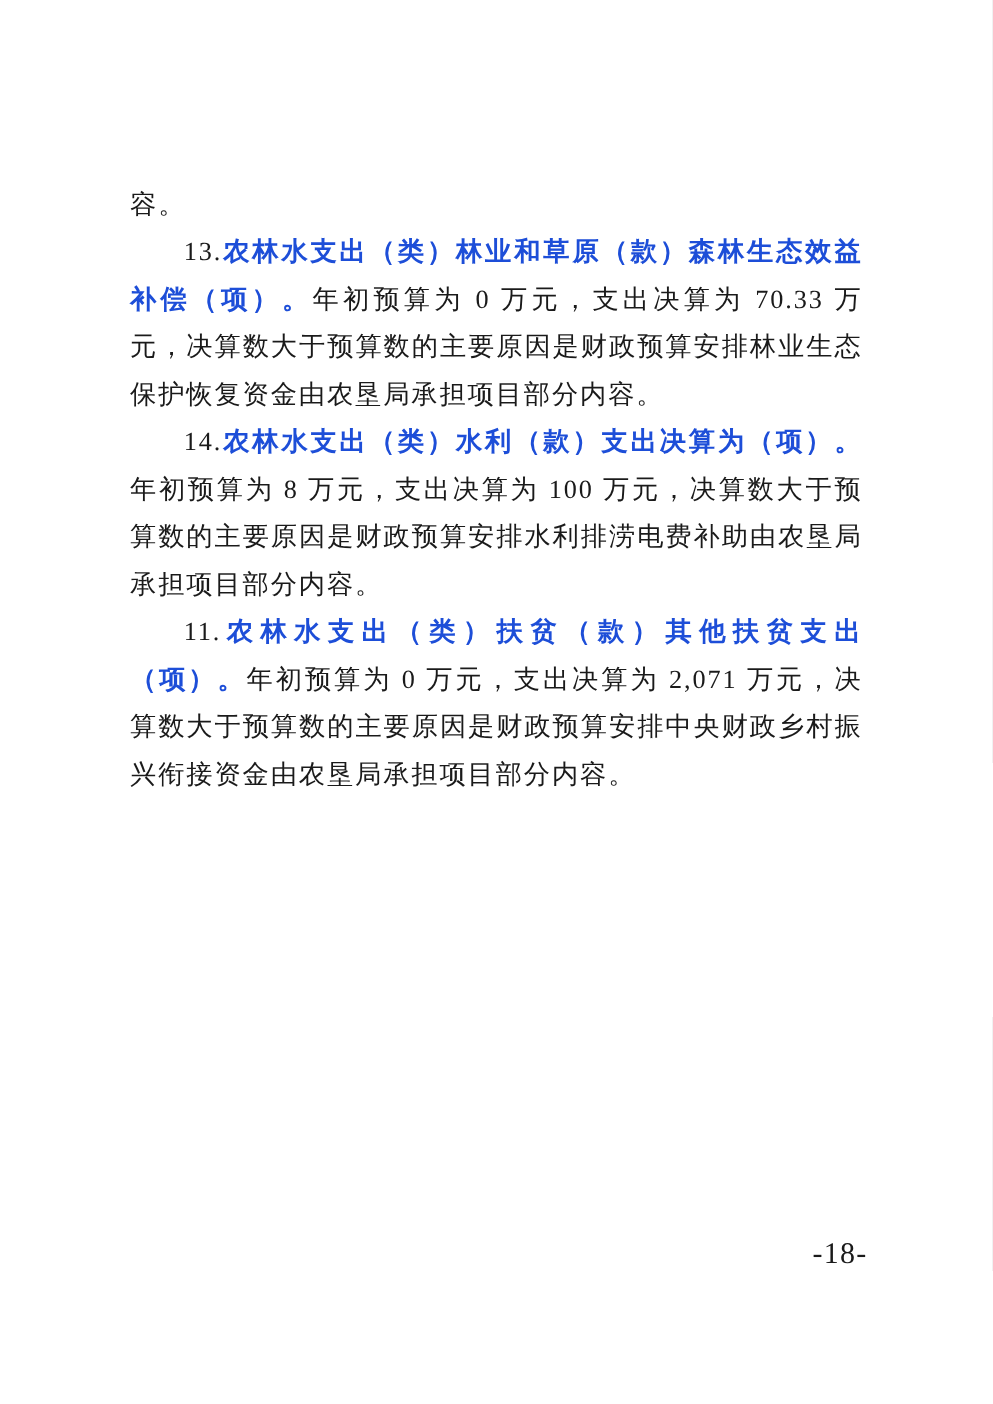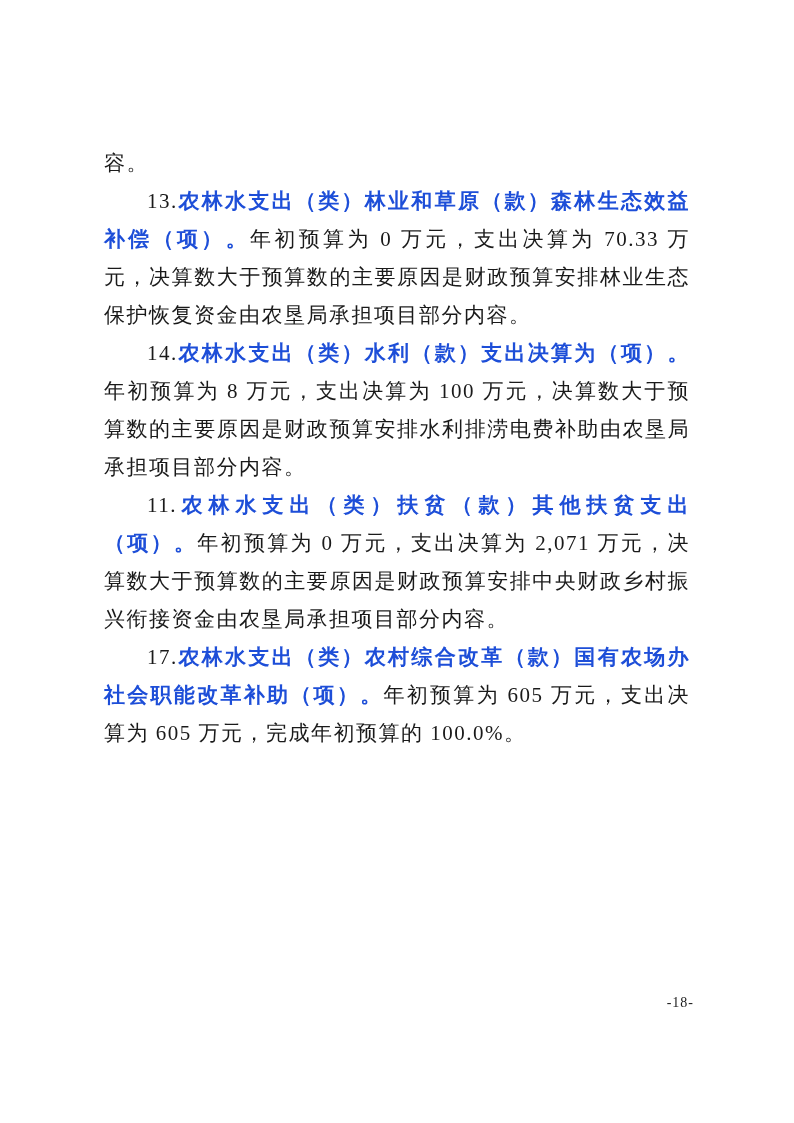--- a/index.html
+++ b/index.html
@@ -43,40 +43,39 @@
     font-weight: 700;
     color: #1d4ed8;
   }
   .item-body {
     font-weight: 400;
   }
   .page-footer {
     position: absolute;
     top: 991px;
     right: 100px;
-    font-size: 14px;
+    font-size: 24px;
     line-height: 24px;
     letter-spacing: 1px;
     color: #1a1a1a;
   }
 </style>
 </head>
 <body>
 
 <div class="page">
   <div class="content">
 
     <p class="cont">容。</p>
 
     <p class="para"><span class="item-num">13.</span><span class="item-heading">农林水支出（类）林业和草原（款）森林生态效益补偿（项）。</span><span class="item-body">年初预算为 0 万元，支出决算为 70.33 万元，决算数大于预算数的主要原因是财政预算安排林业生态保护恢复资金由农垦局承担项目部分内容。</span></p>
 
 
     <p class="para"><span class="item-num">14.</span><span class="item-heading">农林水支出（类）水利（款）支出决算为（项）。</span><span class="item-body">年初预算为 8 万元，支出决算为 100 万元，决算数大于预算数的主要原因是财政预算安排水利排涝电费补助由农垦局承担项目部分内容。</span></p>
 
     <p class="para"><span class="item-num">11.</span><span class="item-heading">农林水支出（类）扶贫（款）其他扶贫支出（项）。</span><span class="item-body">年初预算为 0 万元，支出决算为 2,071 万元，决算数大于预算数的主要原因是财政预算安排中央财政乡村振兴衔接资金由农垦局承担项目部分内容。</span></p>
 
-    <p class="para"><span class="item-num">17.</span><span class="item-heading">农林水支出（类）农村综合改革（款）国有农场办社会职能改革补助（项）。</span><span class="item-body">年初预算为 605 万元，支出决算为 605 万元，完成年初预算的 100.0%。</span></p>
 
 
   </div>
 
   <div class="page-footer">-18-</div>
 </div>
 
 </body></html>

